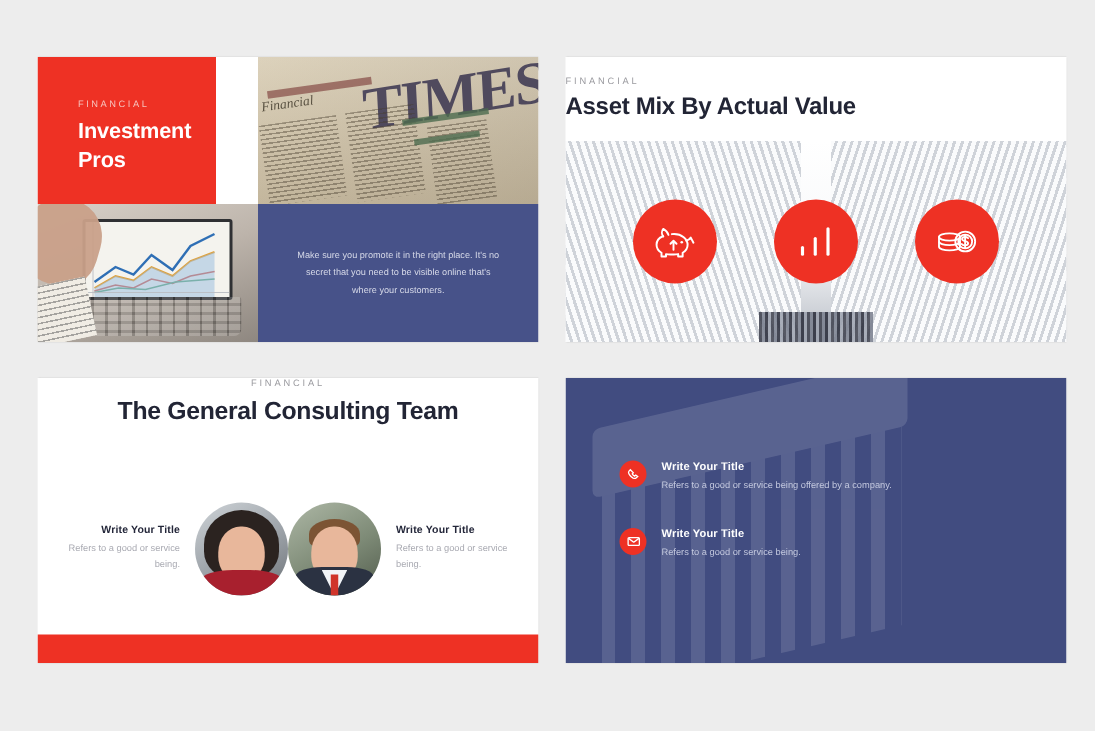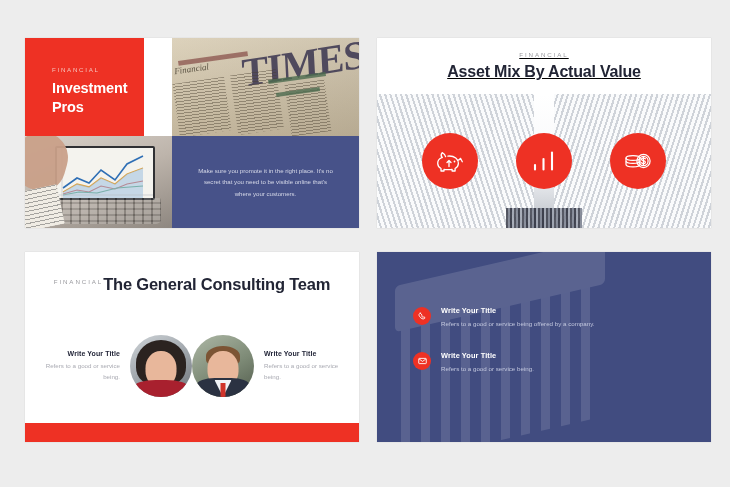--- a/index.html
+++ b/index.html
@@ -152,21 +152,21 @@
     line-height: 1.85;
     color: #d6d9e8;
   }
 
   
   .s2-head {
     position: absolute; left: 0; top: 0;
     width: 334px; height: 56px;
     background: #ffffff;
     display: flex; flex-direction: column;
-    align-items: center; justify-content: center; text-decoration: underline;
+    align-items: flex-start; justify-content: center;
   }
   .s2-head .headline { margin-top: 5px; }
   .s2-photo {
     position: absolute; left: 0; top: 56px;
     width: 334px; height: 134px;
     background:
       radial-gradient(ellipse 58% 90% at 50% 108%, #f2f3f5 0%, rgba(242,243,245,0) 60%),
       repeating-linear-gradient(104deg,
         #f3f4f6 0px, #f3f4f6 3px,
         #d6d9de 3px, #d6d9de 5px);
@@ -212,22 +212,22 @@
     border-radius: 50%;
     background: #ee3124;
     display: flex; align-items: center; justify-content: center;
   }
   .circ svg { display: block; }
 
   
   .s3-head {
     position: absolute; left: 0; top: 0;
     width: 334px; height: 58px;
-    display: flex; flex-direction: row;
-    align-items: center; justify-content: center;
+    display: flex; flex-direction: column;
+    align-items: center; justify-content: flex-start;
   }
   .s3-head .headline { margin-top: 6px; font-size: 16.5px; }
   .s3-team {
     position: absolute; left: 0; top: 58px;
     width: 334px; height: 112px;
     display: flex; align-items: center; justify-content: center;
     gap: 0;
   }
   .member-text { width: 78px; }
   .member-text.left  { text-align: right;  margin-right: 10px; }

